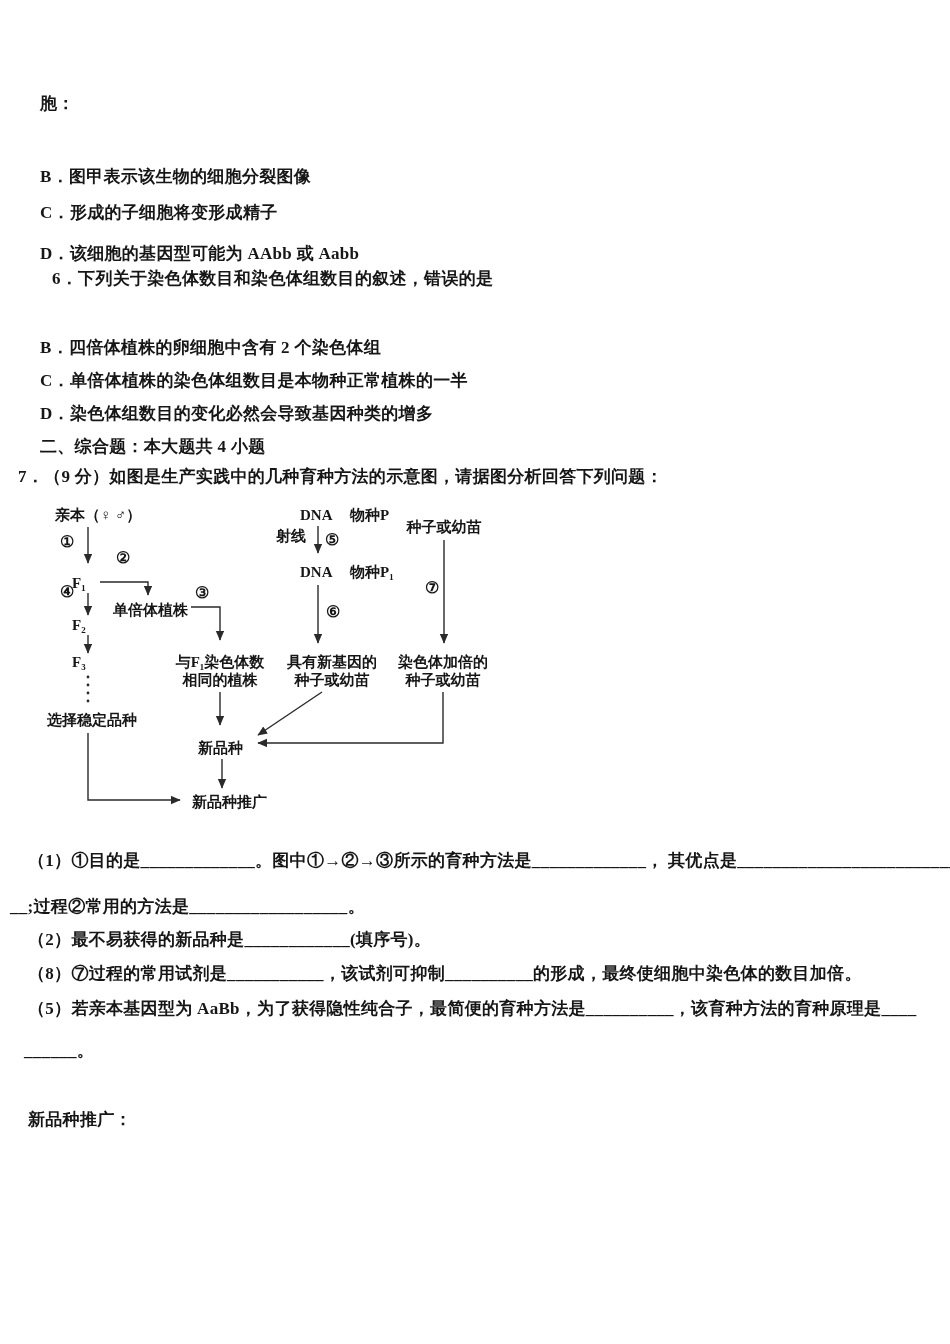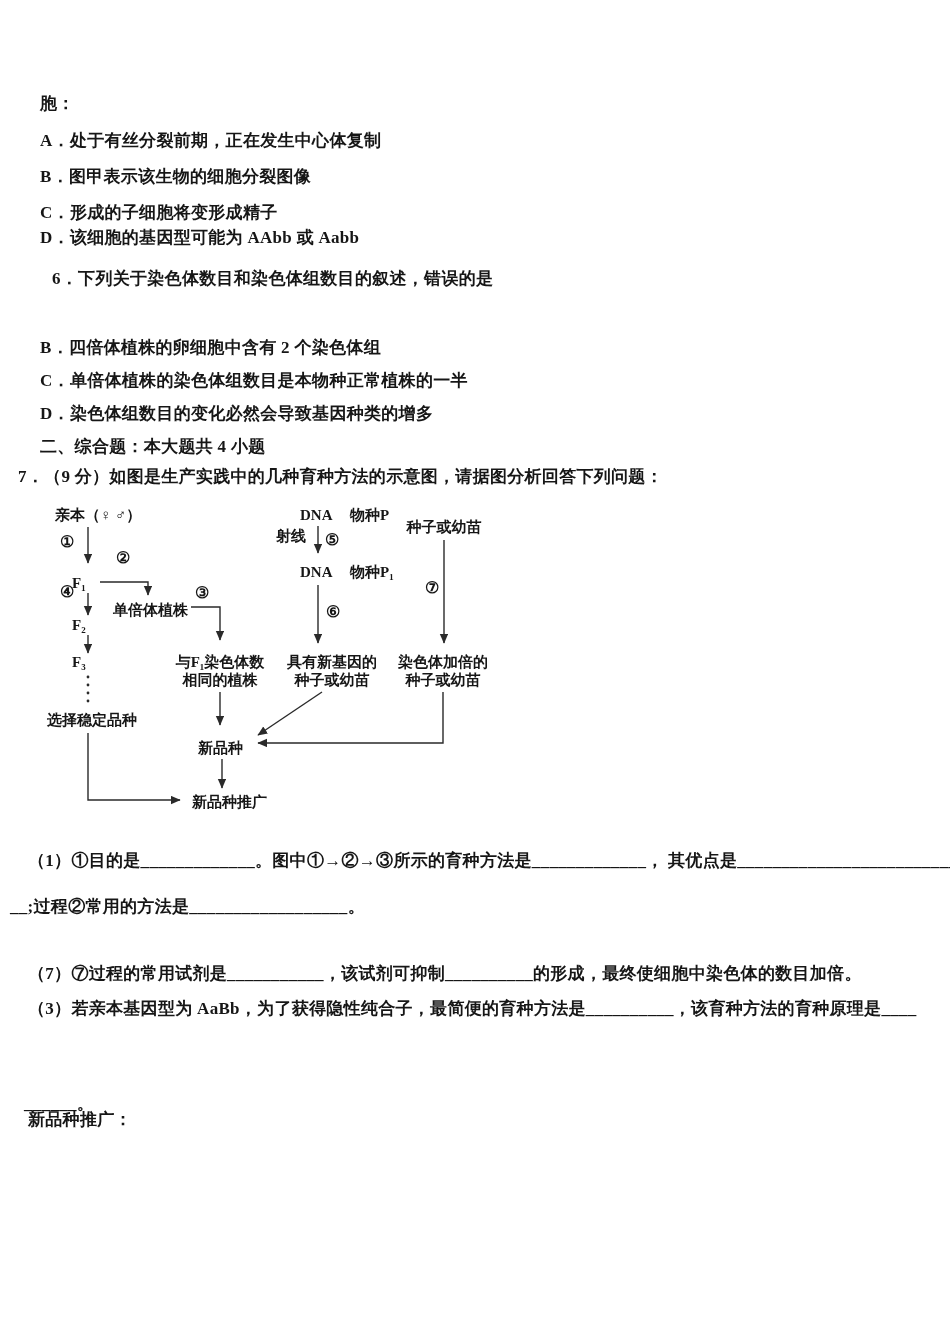--- a/index.html
+++ b/index.html
@@ -17,24 +17,23 @@
   .diagram .circ{font-size:16px;}
   .diagram line,.diagram path.flow{stroke:#2a2a2a;stroke-width:1.4;fill:none;}
   .dot{fill:#2a2a2a;}
 </style>
 </head>
 <body>
 
 <div class="page">
 
   <div class="tline" style="top:94px;left:40px">胞：</div>
-  <div class="tline" style="top:131px;left:40px">A．处于有丝分裂前期，正在发生中心体复制</div>
   <div class="tline" style="top:167px;left:40px">B．图甲表示该生物的细胞分裂图像</div>
   <div class="tline" style="top:203px;left:40px">C．形成的子细胞将变形成精子</div>
-  <div class="tline" style="top:228px;left:40px">D．该细胞的基因型可能为 AAbb 或 Aabb</div>
+  <div class="tline" style="top:244px;left:40px">D．该细胞的基因型可能为 AAbb 或 Aabb</div>
 
   <div class="tline" style="top:269px;left:52px">6．下列关于染色体数目和染色体组数目的叙述，错误的是</div>
   <div class="tline" style="top:338px;left:40px">B．四倍体植株的卵细胞中含有 2 个染色体组</div>
   <div class="tline" style="top:371px;left:40px">C．单倍体植株的染色体组数目是本物种正常植株的一半</div>
   <div class="tline" style="top:404px;left:40px">D．染色体组数目的变化必然会导致基因种类的增多</div>
 
   <div class="tline" style="top:437px;left:40px">二、综合题：本大题共 4 小题</div>
   <div class="tline" style="top:467px;left:18px">7．（9 分）如图是生产实践中的几种育种方法的示意图，请据图分析回答下列问题：</div>
 
   <svg class="diagram" width="950" height="330" viewBox="0 0 950 330" xmlns="http://www.w3.org/2000/svg">
@@ -91,19 +90,20 @@
     <text x="443" y="190" text-anchor="middle">种子或幼苗</text>
     <path class="flow" d="M443 197 V248 H258" marker-end="url(#arr)"></path>
 
     <text x="198" y="258">新品种</text>
     <line x1="222" y1="264" x2="222" y2="293" marker-end="url(#arr)"></line>
     <text x="192" y="312">新品种推广</text>
   </svg>
 
   <div class="tline" style="top:851px;left:28px">（1）①目的是_____________。图中①→②→③所示的育种方法是_____________， 其优点是_________________________</div>
   <div class="tline" style="top:897px;left:10px">__;过程②常用的方法是__________________。</div>
-  <div class="tline" style="top:964px;left:28px">（7）⑦过程的常用试剂是___________，该试剂可抑制__________的形成，最终使细胞中染色体的数目加倍。</div>
-  <div class="tline" style="top:999px;left:28px">（3）若亲本基因型为 AaBb，为了获得隐性纯合子，最简便的育种方法是__________，该育种方法的育种原理是____</div>
-  <div class="tline" style="top:1094px;left:24px">______。</div>
+  <div class="tline" style="top:930px;left:28px">（2）最不易获得的新品种是____________(填序号)。</div>
+  <div class="tline" style="top:964px;left:28px">（8）⑦过程的常用试剂是___________，该试剂可抑制__________的形成，最终使细胞中染色体的数目加倍。</div>
+  <div class="tline" style="top:999px;left:28px">（5）若亲本基因型为 AaBb，为了获得隐性纯合子，最简便的育种方法是__________，该育种方法的育种原理是____</div>
+  <div class="tline" style="top:1041px;left:24px">______。</div>
 
   <div class="tline" style="top:1110px;left:28px">新品种推广：</div>
 
 </div>
 
 </body></html>

